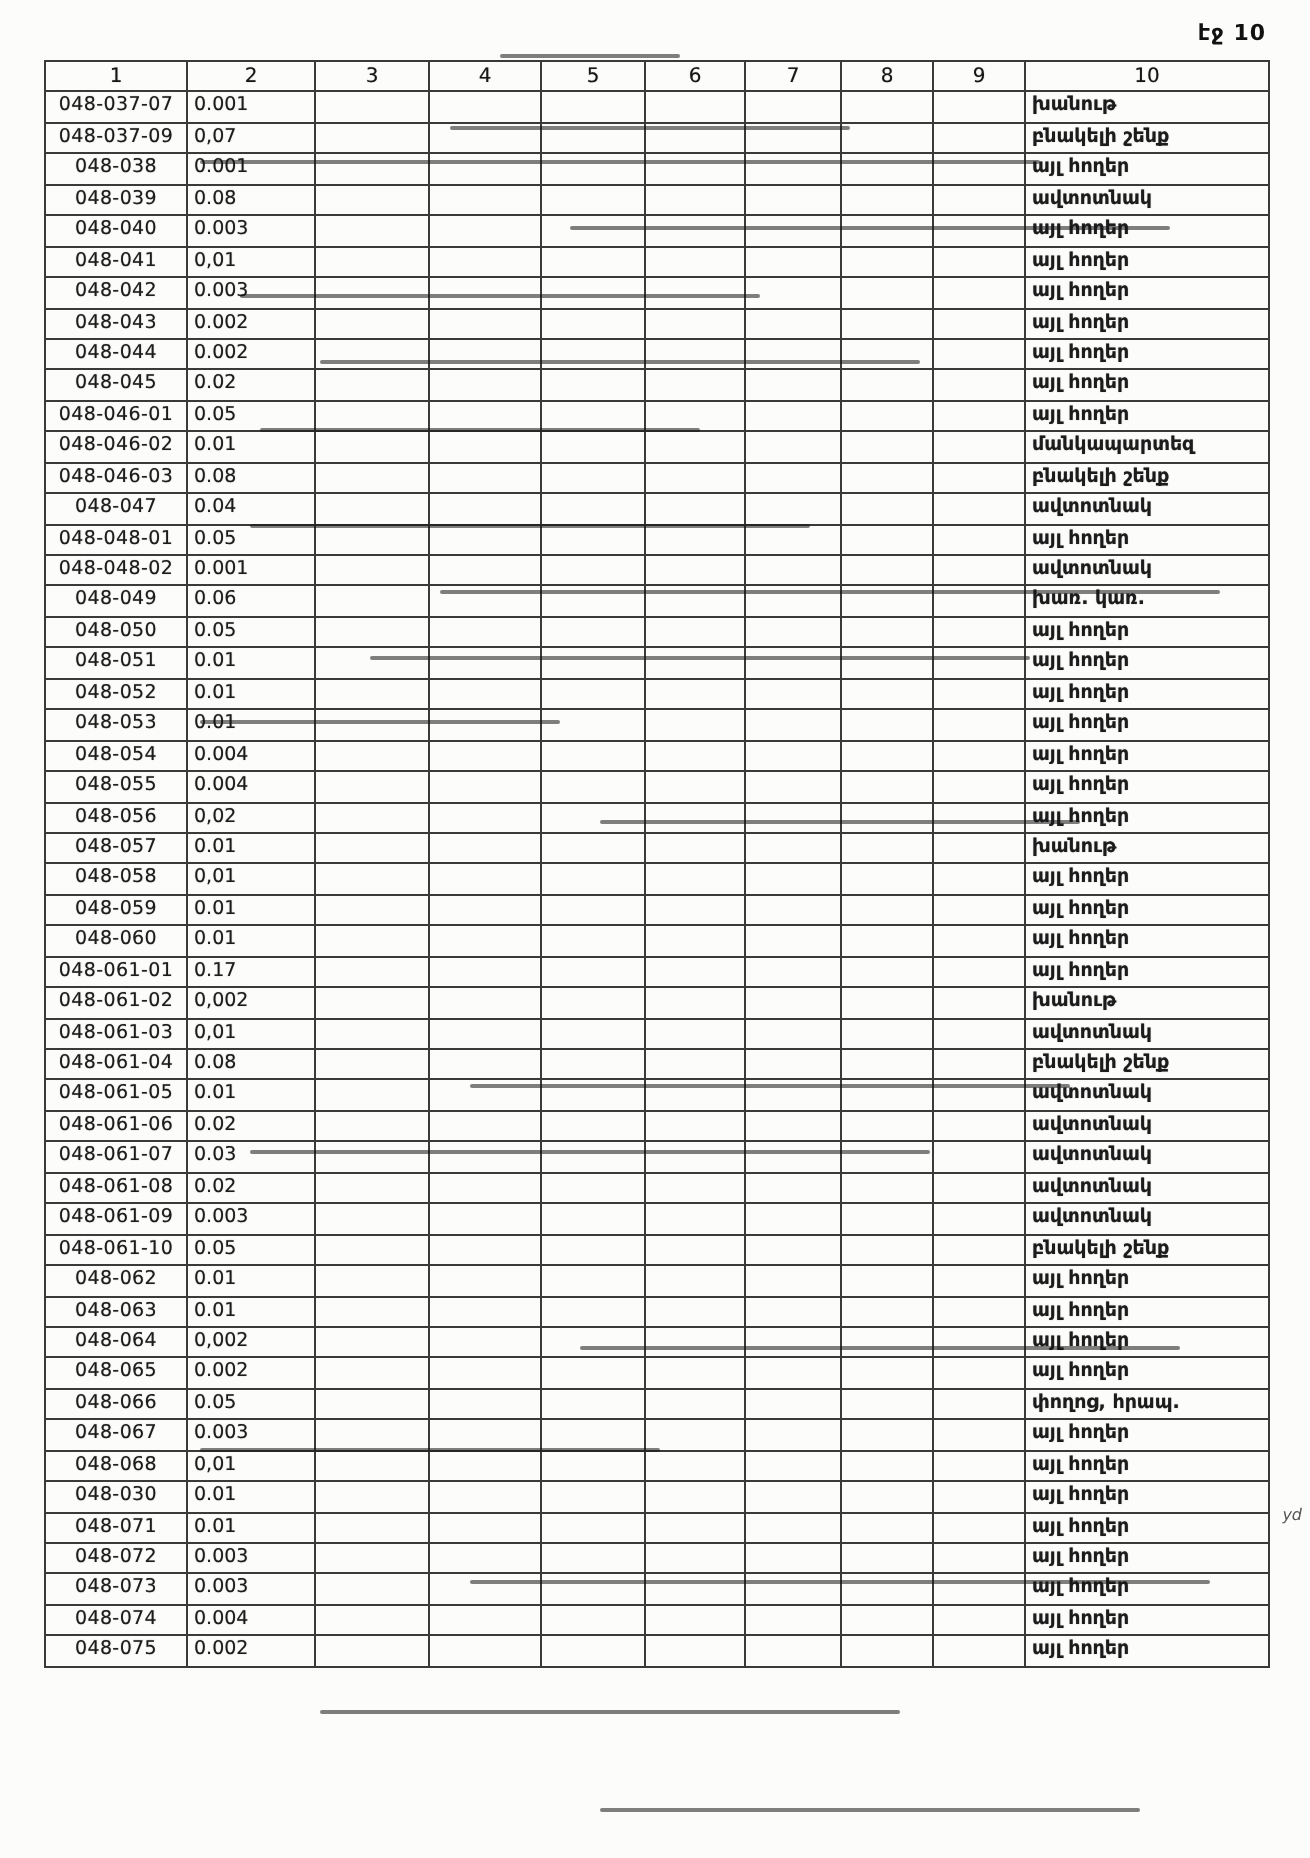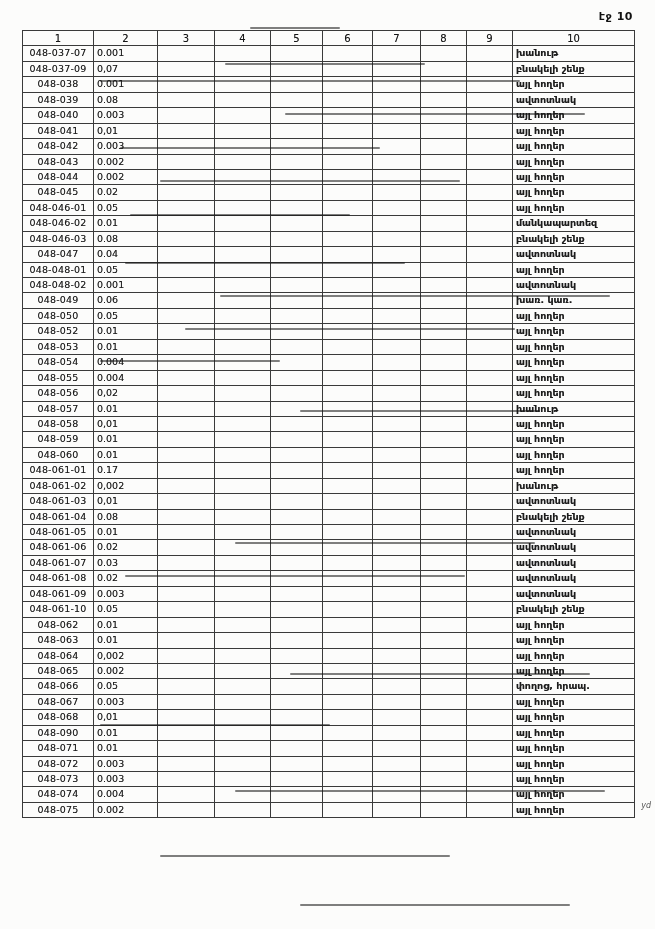--- a/index.html
+++ b/index.html
@@ -52,21 +52,20 @@
     background:#161616;
     opacity:0.55;
     border-radius:1px;
   }
   .margin-note {
     position:absolute;
     top:753px; right:4px;
     font-size:8px;
     color:#555;
     font-style:italic;
-    margin-top:48px;
   }
 </style>
 </head>
 <body>
 
 <div class="page-number">էջ 10</div>
 
 <table class="doc">
   <colgroup>
     <col style="width:71px">
@@ -305,20 +304,32 @@
     <td></td>
     <td></td>
     <td></td>
     <td></td>
     <td></td>
     <td></td>
     <td></td>
     <td class="c-label">այլ հողեր</td>
   </tr>
       <tr>
+    <td class="c-code">048-051</td>
+    <td class="c-val">0.01</td>
+    <td></td>
+    <td></td>
+    <td></td>
+    <td></td>
+    <td></td>
+    <td></td>
+    <td></td>
+    <td class="c-label">այլ հողեր</td>
+  </tr>
+      <tr>
     <td class="c-code">048-052</td>
     <td class="c-val">0.01</td>
     <td></td>
     <td></td>
     <td></td>
     <td></td>
     <td></td>
     <td></td>
     <td></td>
     <td class="c-label">այլ հողեր</td>
@@ -617,21 +628,21 @@
     <td></td>
     <td></td>
     <td></td>
     <td></td>
     <td></td>
     <td></td>
     <td></td>
     <td class="c-label">այլ հողեր</td>
   </tr>
       <tr>
-    <td class="c-code">048-090</td>
+    <td class="c-code">048-030</td>
     <td class="c-val">0.01</td>
     <td></td>
     <td></td>
     <td></td>
     <td></td>
     <td></td>
     <td></td>
     <td></td>
     <td class="c-label">այլ հողեր</td>
   </tr>

